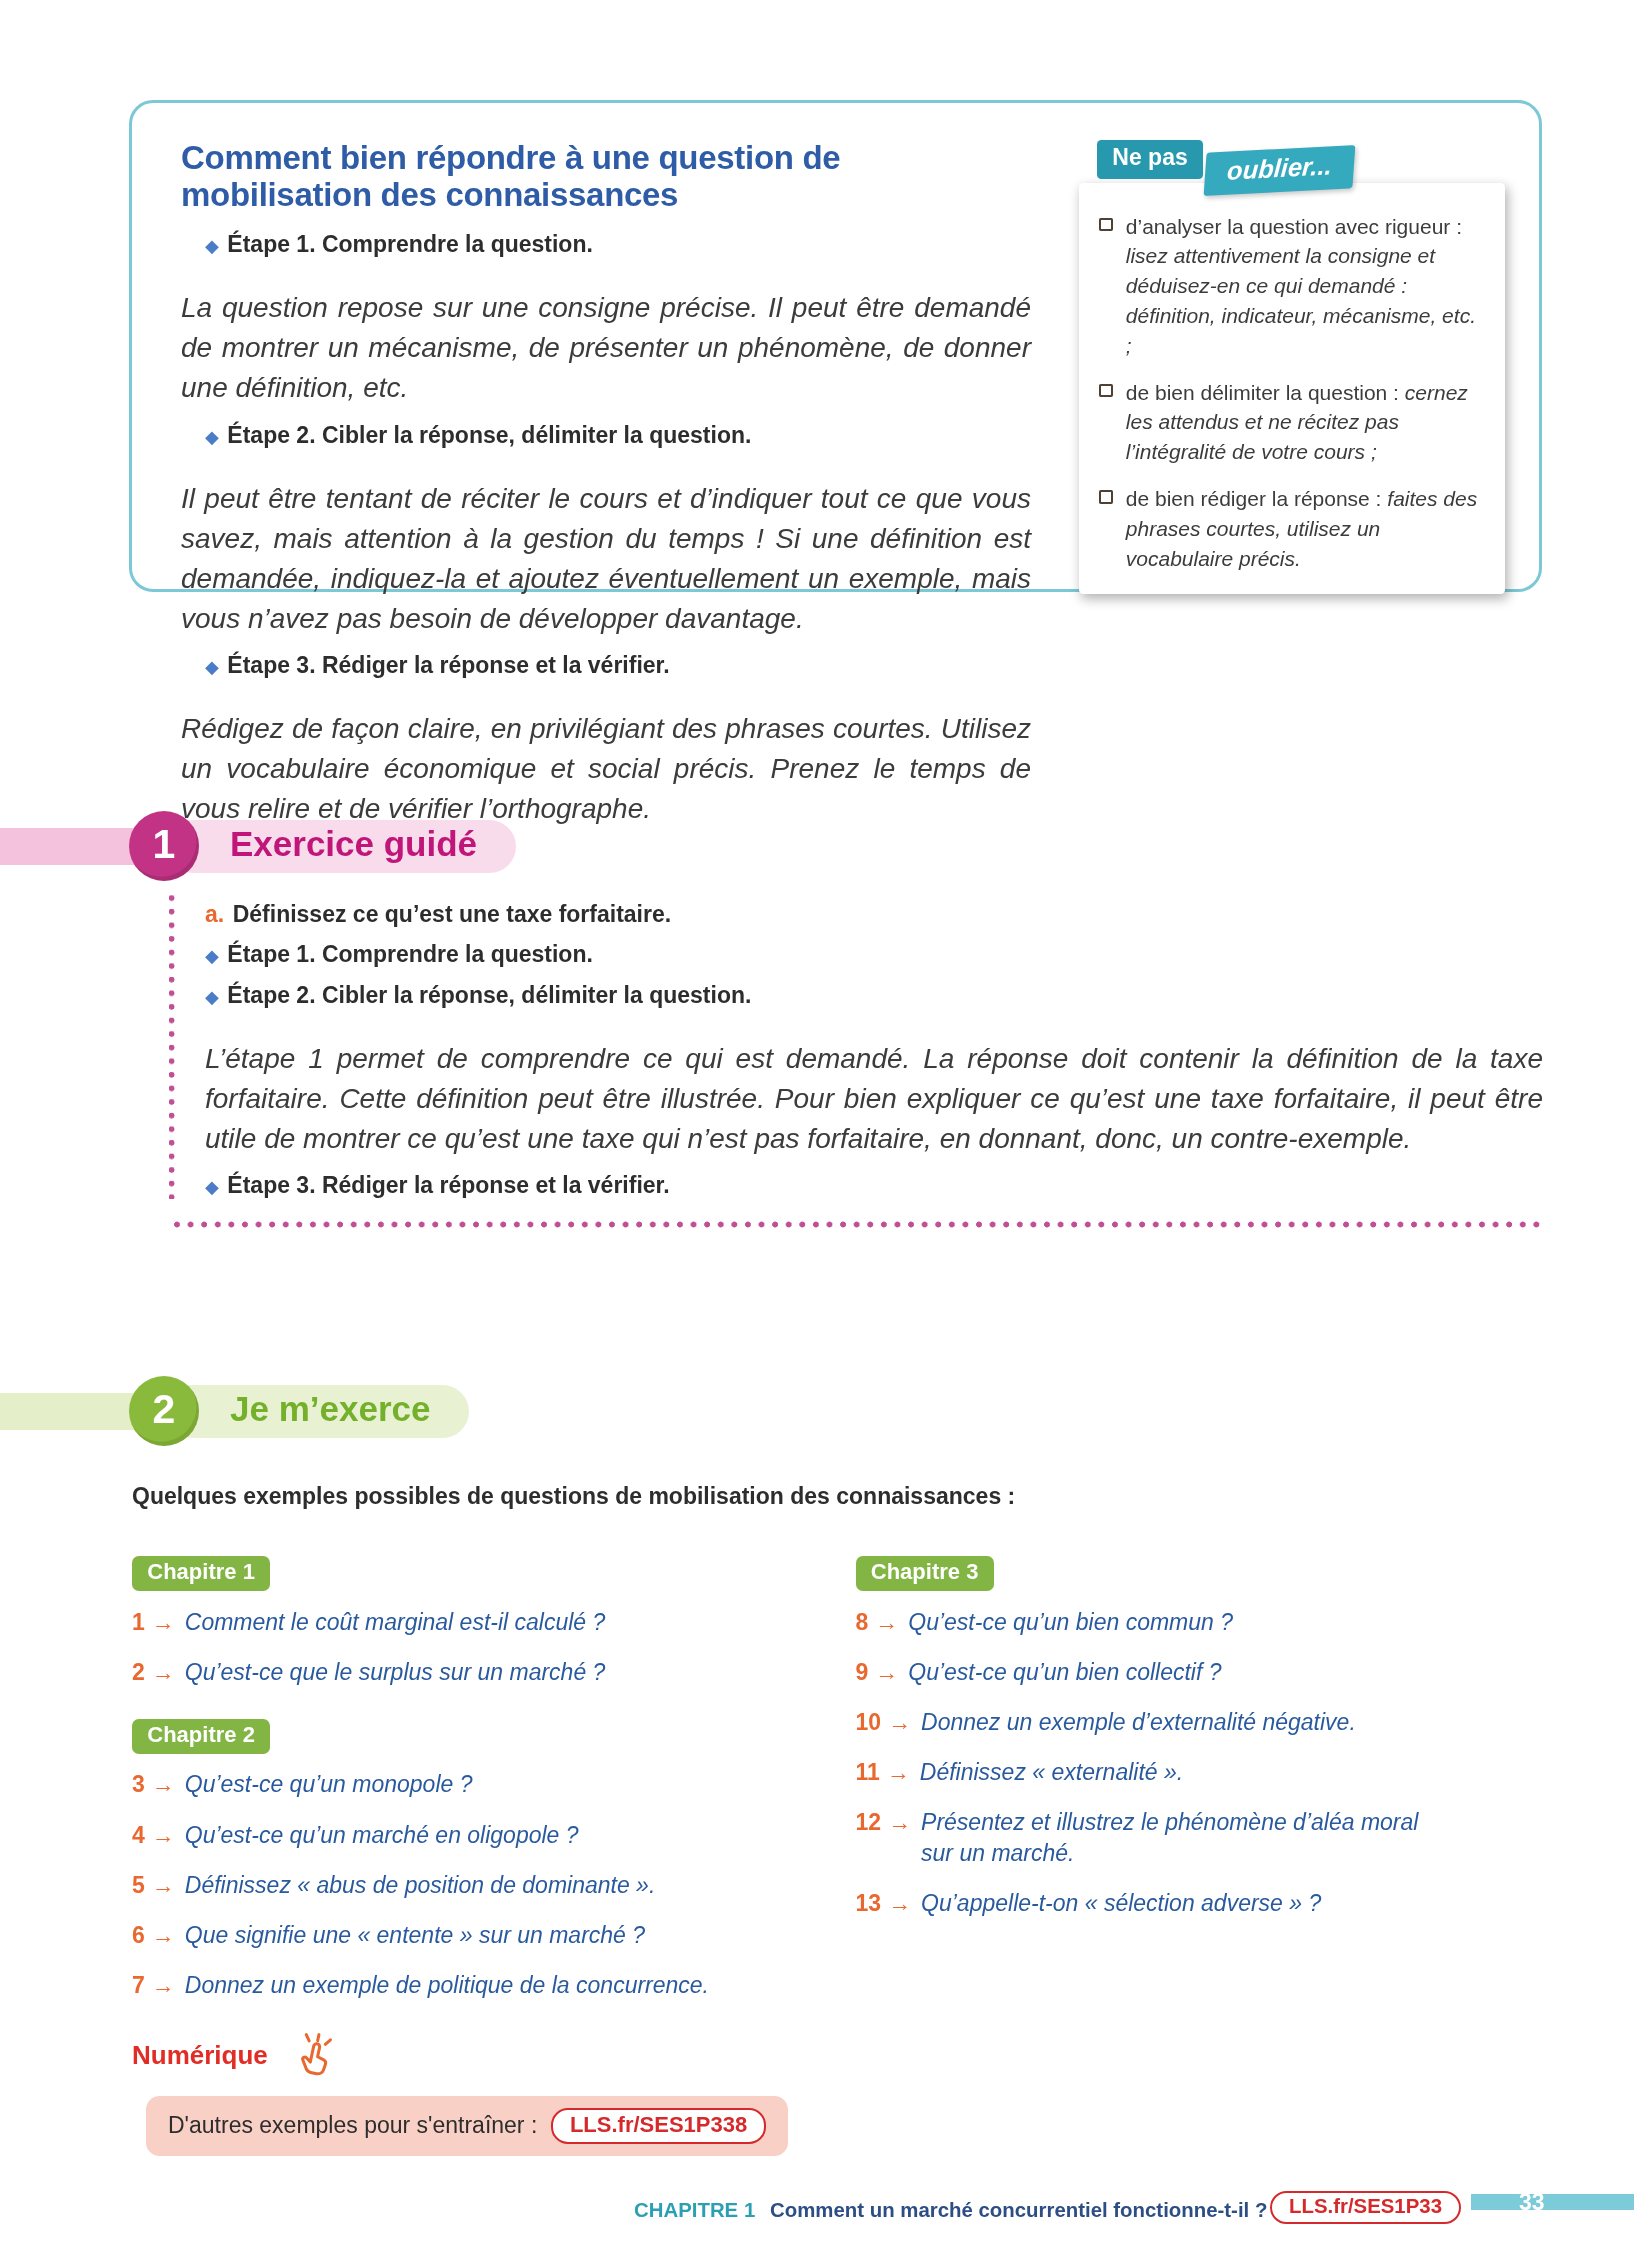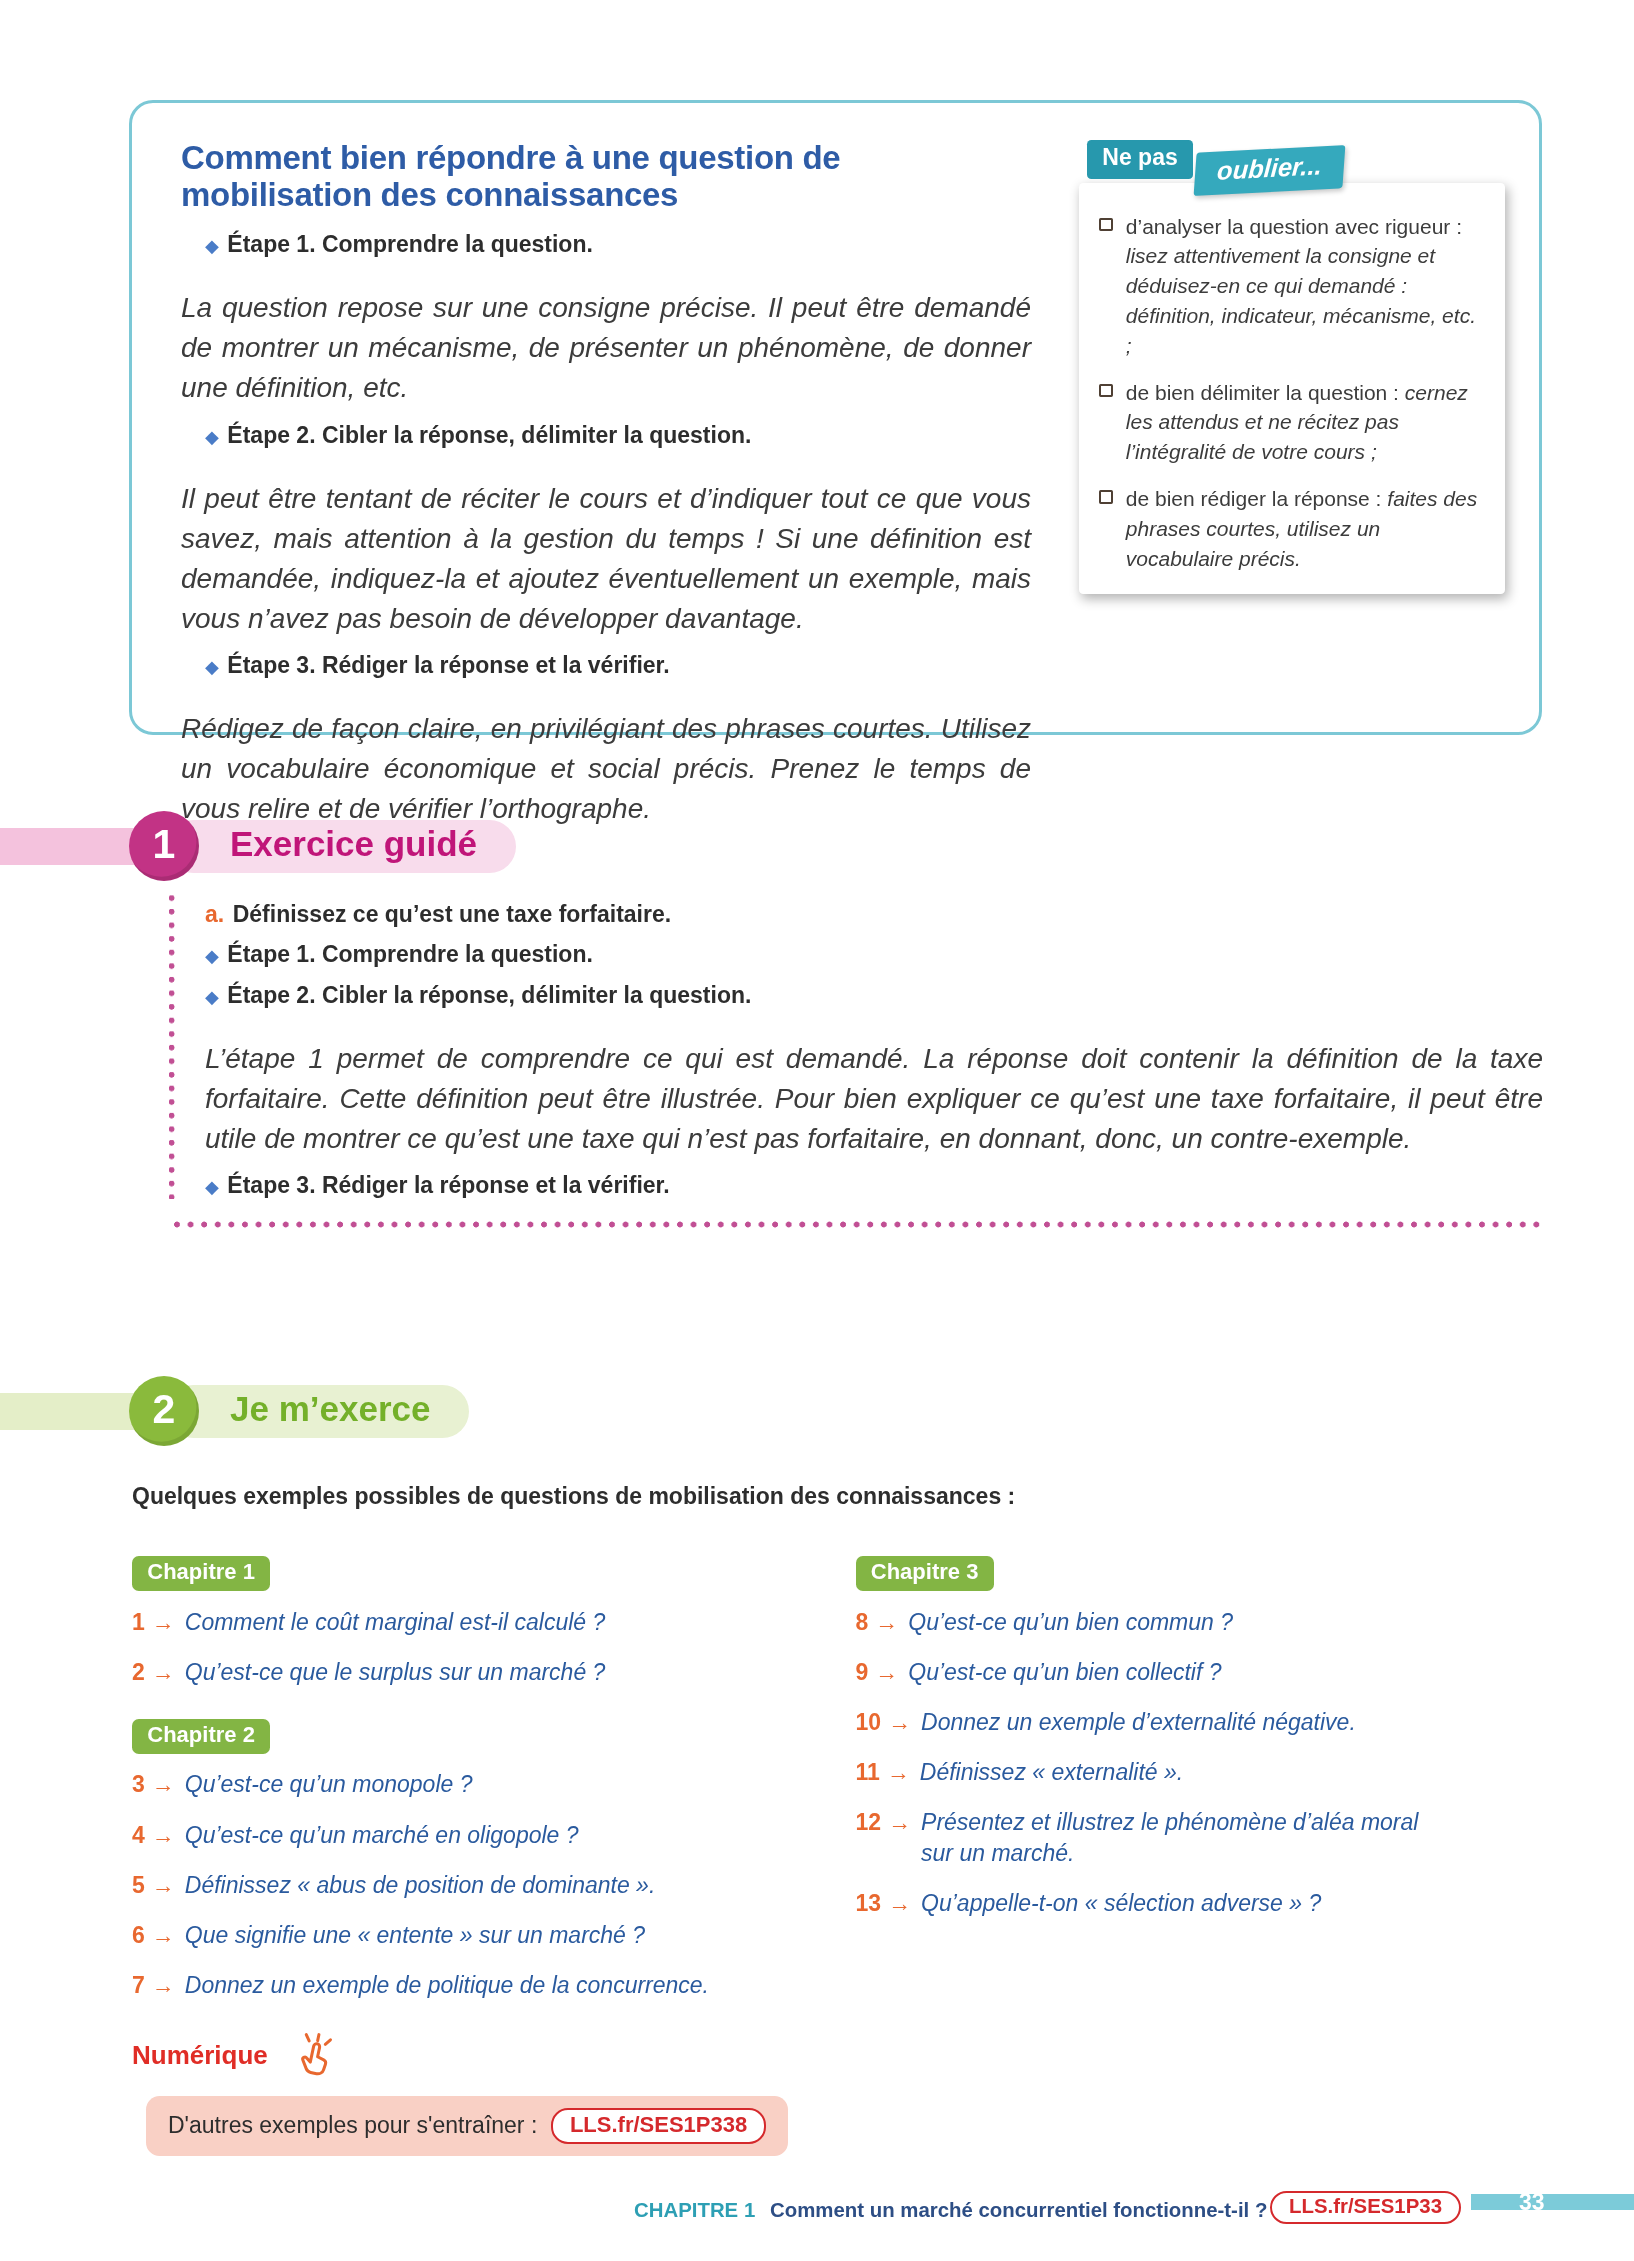--- a/index.html
+++ b/index.html
@@ -4,41 +4,41 @@
 <style>
   * { margin:0; padding:0; box-sizing:border-box; }
   body {
     width:1635px; height:2261px; position:relative; background:#ffffff;
     font-family:"Liberation Sans","DejaVu Sans",sans-serif; color:#3a3a3a;
     overflow:hidden;
   }
 
   
   .method-box{
-    position:absolute; left:129px; top:100px; width:1413px; height:635px;
+    position:absolute; left:129px; top:100px; width:1413px; height:492px;
     border:3.4px solid #7cc8d6; border-radius:24px;
     padding:37px 34px 31px 49px; display:flex; gap:48px; background:#fff;
   }
   .method-left{ flex:1; min-width:0; }
   .method-title{
     font-size:33px; font-weight:bold; color:#2e5ca6; line-height:1.12;
     margin-bottom:17px; letter-spacing:-0.3px;
   }
   .step-label{ font-size:23px; font-weight:bold; color:#2d2d2d; margin:13.6px 0 6.8px 0; }
   .method-left .step-label{ margin-left:24px; }
   .diamond{ color:#4a7cc7; font-size:18px; margin-right:8.5px; font-style:normal; }
   .step-body{
     font-size:28px; font-style:italic; color:#3c3c3c; line-height:1.43;
     text-align:justify;
     margin-top:30px;
   }
 
   
   .reminder{ width:426px; flex:0 0 auto; position:relative; }
-  .reminder-tabs{ position:relative; z-index:2; display:flex; align-items:flex-start; margin-left:8px;text-align:right; }
+  .reminder-tabs{ position:relative; z-index:2; display:flex; align-items:flex-start; margin-left:18px;text-align:right; }
   .tab-nepas{
     background:#2798ad; color:#fff; font-weight:bold; font-size:23px;
     padding:4.3px 15.3px 7.7px; border-radius:4.3px;
   }
   .tab-oublier{
     background:#35a9bd; color:#fff; font-weight:bold; font-style:italic; font-size:25.5px;
     padding:5.1px 22px 8.5px; margin-left:1.7px; margin-top:8.5px;
     transform:rotate(-3deg) skewX(-7deg); border-radius:3.4px;
     box-shadow:1.7px 2.6px 5.1px rgba(0,0,0,.22);
   }

